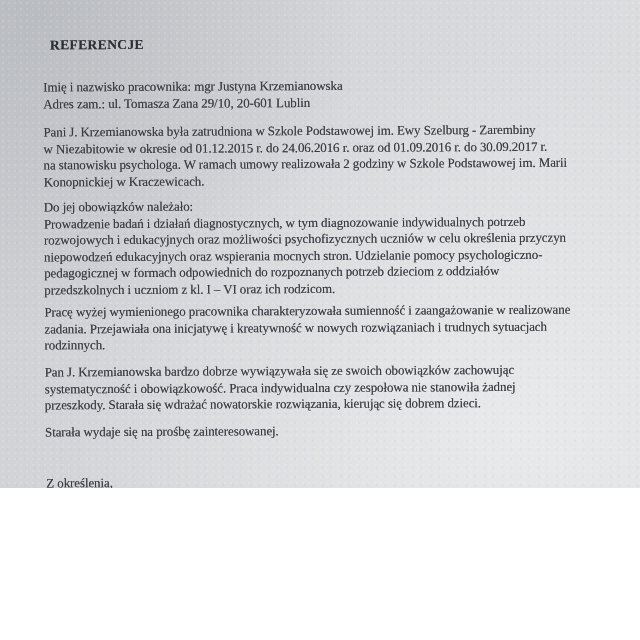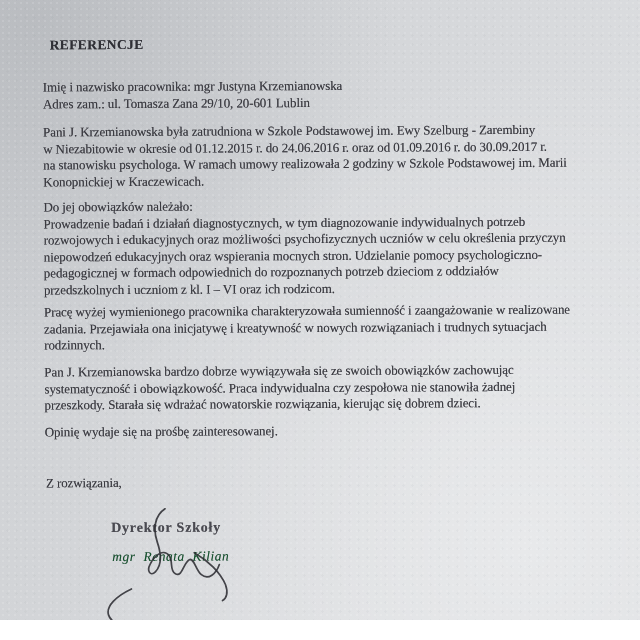--- a/index.html
+++ b/index.html
@@ -1,19 +1,19 @@
 <!DOCTYPE html>
 <html lang="pl"><head>
 <meta charset="utf-8">
 <style>
   html, body { margin: 0; padding: 0; }
   .photo {
     position: relative;
     width: 640px;
-    height: 620px;
+    height: 488px;
     overflow: hidden;
     background: #d6d8db;
     font-family: "Liberation Serif", serif;
   }
   
   .lighting {
     position: absolute; inset: 0; pointer-events: none;
     background:
       radial-gradient(circle at 6% 3%, rgba(90,95,103,.17), rgba(90,95,103,0) 42%),
       radial-gradient(ellipse at 82% 88%, rgba(255,255,255,.38), rgba(255,255,255,0) 62%),
@@ -121,24 +121,24 @@
       <div>rodzinnych.</div>
     </div>
 
     <div class="abs blk-p4">
       <div>Pan J. Krzemianowska bardzo dobrze wywiązywała się ze swoich obowiązków zachowując</div>
       <div>systematyczność i obowiązkowość. Praca indywidualna czy zespołowa nie stanowiła żadnej</div>
       <div>przeszkody. Starała się wdrażać nowatorskie rozwiązania, kierując się dobrem dzieci.</div>
     </div>
 
     <div class="abs blk-p5">
-      <div>Opinię wydaje się na prośbę zainteresowanej.</div>
+      <div>Starała wydaje się na prośbę zainteresowanej.</div>
     </div>
 
-    <div class="abs blk-closing">Z rozwiązania,</div>
+    <div class="abs blk-closing">Z określenia,</div>
 
     <div class="abs sig-role">Dyrektor Szkoły</div>
 
     <div class="abs sig-name">mgr Renata Kilian</div>
 
     <svg class="signature-svg" viewBox="0 0 640 640">
       <path d="M164 508
         C153 515 152 529 156 541
         C160 553 161 564 154 571
         C149 576 145 570 149 563

